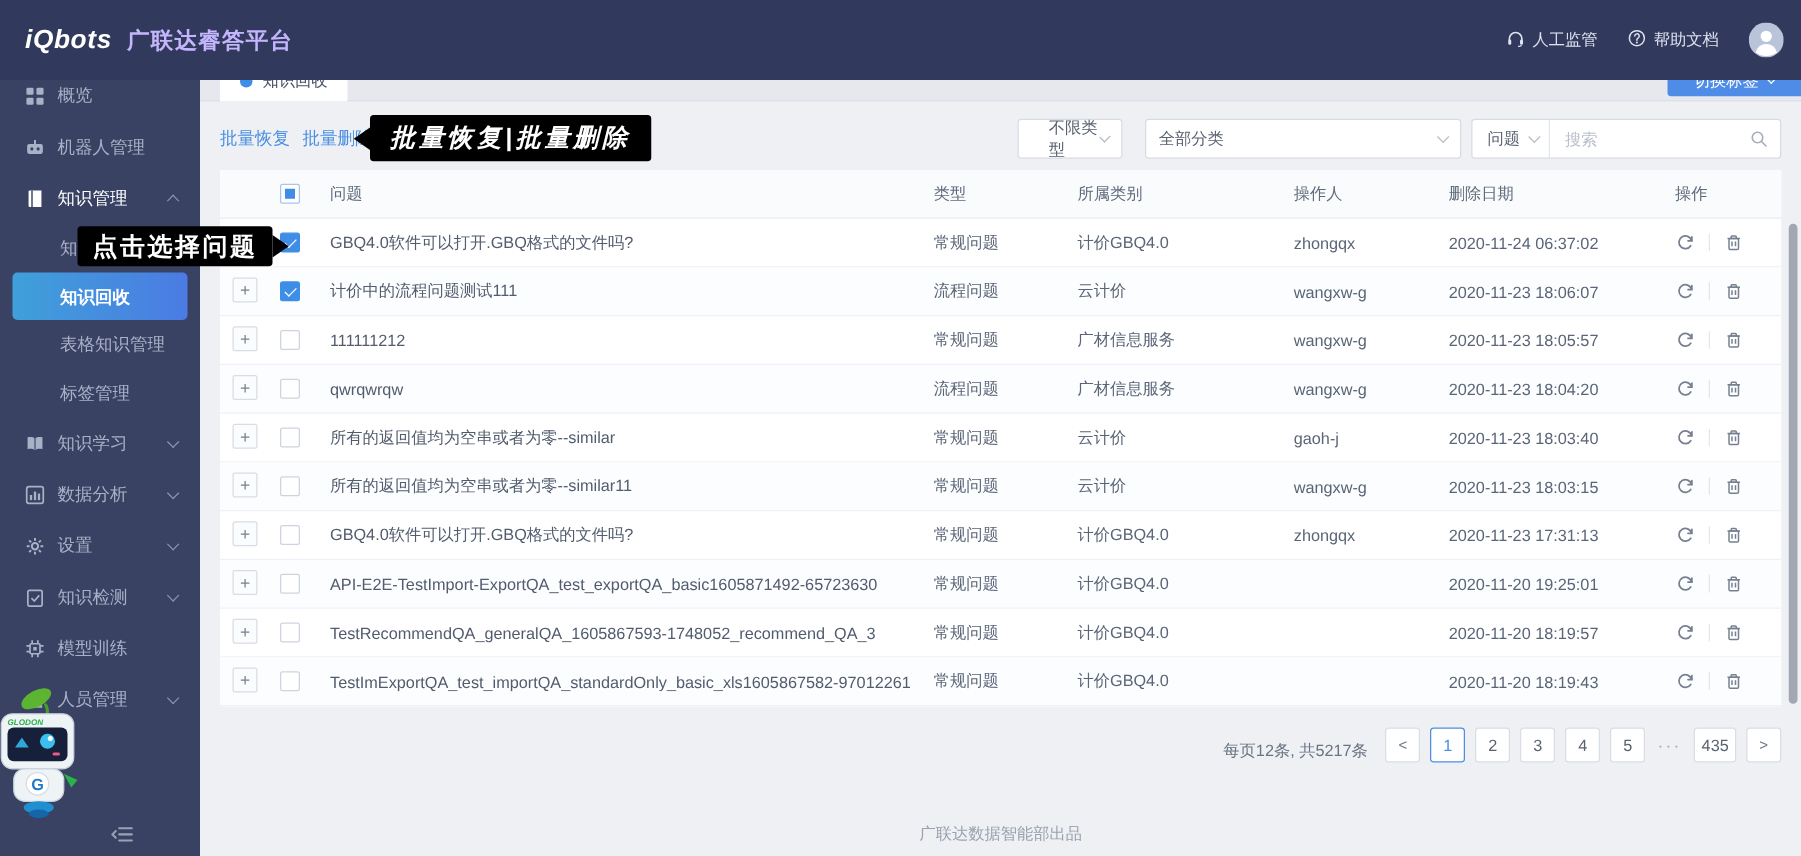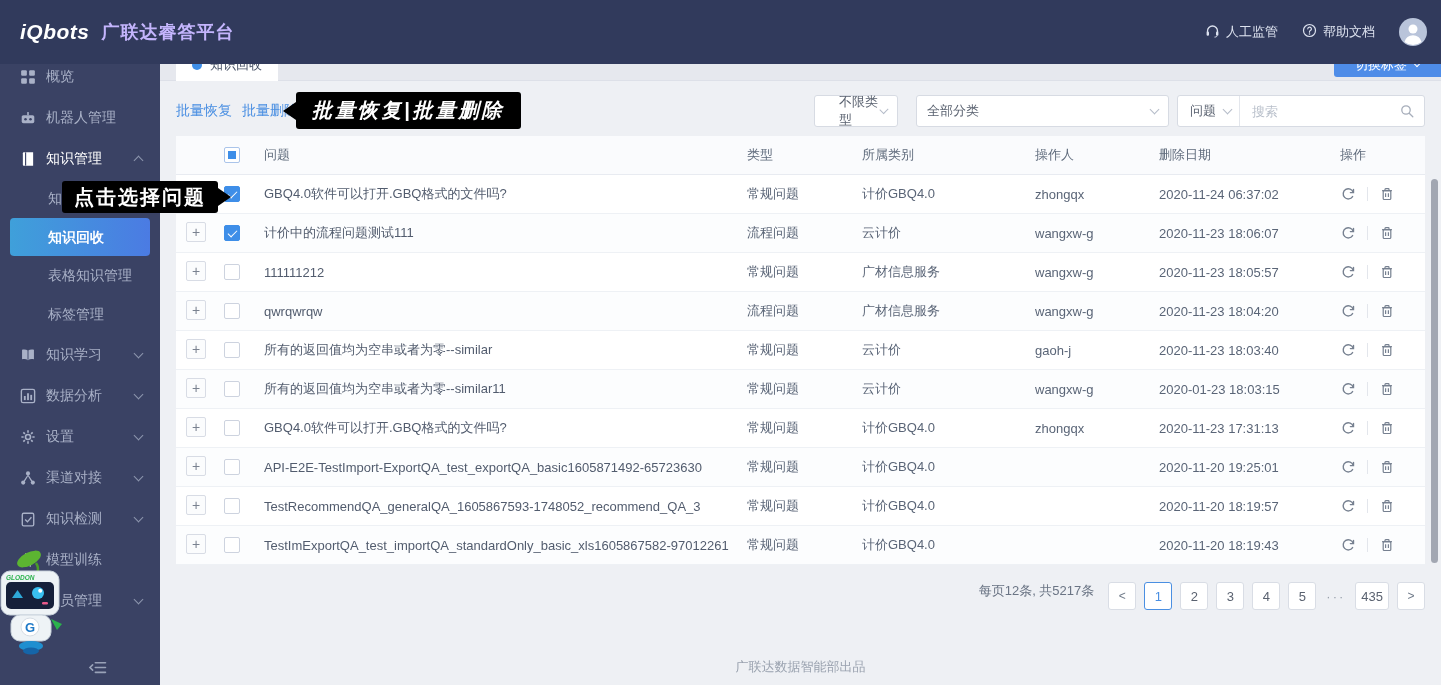--- a/index.html
+++ b/index.html
@@ -89,21 +89,21 @@
   .cbx.on { background:#3e8ee8; border-color:#3e8ee8; }
   .cbx.on::after { content:""; position:absolute; left:5px; top:2px; width:4px; height:8px;
                    border-right:1.6px solid #fff; border-bottom:1.6px solid #fff; transform:rotate(45deg); }
   .cbx.ind { border-color:#aac4ea; }
   .cbx.ind::after { content:""; position:absolute; left:3px; top:3px; width:8px; height:8px; background:#3e8ee8; }
   .actions { display:flex; align-items:center; padding-left:20px; color:#768090; }
   .act { cursor:pointer; }
   .vdiv { width:1px; height:14px; background:#e3e6ec; margin:0 11px; }
 
   
-  .pagination { margin-top:17px; display:flex; justify-content:flex-end; align-items:flex-start; gap:8px;
+  .pagination { margin-top:17px; display:flex; justify-content:flex-end; align-items:flex-end; gap:8px;
                 font-size:13px; color:#6a7484; }
   .pg-summary { margin-right:6px; }
   .pg-btn { min-width:28px; height:28px; padding:0 5px; display:flex; align-items:center; justify-content:center;
             background:#fff; border:1px solid #d9dde5; border-radius:3px; color:#5a6270; cursor:pointer; }
   .pg-btn.active { border-color:#4a8fe2; color:#4a8fe2; }
   .pg-dots { color:#98a0ac; letter-spacing:2px; padding:0 2px; }
   .pg-arrow { font-size:12px; color:#6f7a89; }
 
   .page-footer { position:absolute; left:0; bottom:9px; width:100%; text-align:center; color:#9aa2af; font-size:13px; }
 
@@ -225,32 +225,20 @@
         <span class="chev down"></span>
       </div>
       <div class="sb-item">
         <span class="ic16" data-icon="gear">
           <svg viewBox="0 0 14 14" fill="none" stroke="currentColor" stroke-width="1.4">
             <circle cx="7" cy="7" r="2.2"></circle>
             <path d="M7 1.2v2M7 10.8v2M1.2 7h2M10.8 7h2M2.9 2.9l1.4 1.4M9.7 9.7l1.4 1.4M11.1 2.9L9.7 4.3M4.3 9.7l-1.4 1.4"></path>
           </svg>
         </span>
         <span class="sb-label">设置</span>
-        <span class="chev down"></span>
-      </div>
-      <div class="sb-item">
-        <span class="ic16" data-icon="nodes">
-          <svg viewBox="0 0 14 14" fill="currentColor">
-            <circle cx="7" cy="3" r="1.8"></circle>
-            <circle cx="2.8" cy="11" r="1.8"></circle>
-            <circle cx="11.2" cy="11" r="1.8"></circle>
-            <path d="M6.4 4.5L3.2 9.4l1 .7L7 5.4l2.8 4.7 1-.7-3.2-4.9z"></path>
-          </svg>
-        </span>
-        <span class="sb-label">渠道对接</span>
         <span class="chev down"></span>
       </div>
       <div class="sb-item">
         <span class="ic16" data-icon="checklist">
           <svg viewBox="0 0 14 14" fill="none" stroke="currentColor" stroke-width="1.2">
             <rect x="2" y="2" width="10" height="11" rx="1.2"></rect>
             <path d="M4.5 7.5l2 2 3.5-4"></path>
           </svg>
         </span>
         <span class="sb-label">知识检测</span>
@@ -487,21 +475,21 @@
               </span>
     </div>
           </div>
           <div class="trow">
     <div><span class="expander"></span></div>
     <div><span class="cbx"></span></div>
     <div class="td q">所有的返回值均为空串或者为零--similar11</div>
     <div class="td">常规问题</div>
     <div class="td">云计价</div>
     <div class="td">wangxw-g</div>
-    <div class="td">2020-01-23 18:03:15</div>
+    <div class="td">2020-11-23 18:03:15</div>
     <div class="td actions">
       <span class="ic16 act" data-icon="restore">
                 <svg viewBox="0 0 16 16" fill="none" stroke="currentColor" stroke-width="1.4" stroke-linecap="round">
                   <path d="M12.6 10.6a5.1 5.1 0 1 1 .6-4.2"></path>
                   <path d="M13.5 3.4v3.2h-3.1"></path>
                 </svg>
               </span>
       <span class="vdiv"></span>
       <span class="ic16 act" data-icon="trash">
                 <svg viewBox="0 0 16 16" fill="none" stroke="currentColor" stroke-width="1.2">

